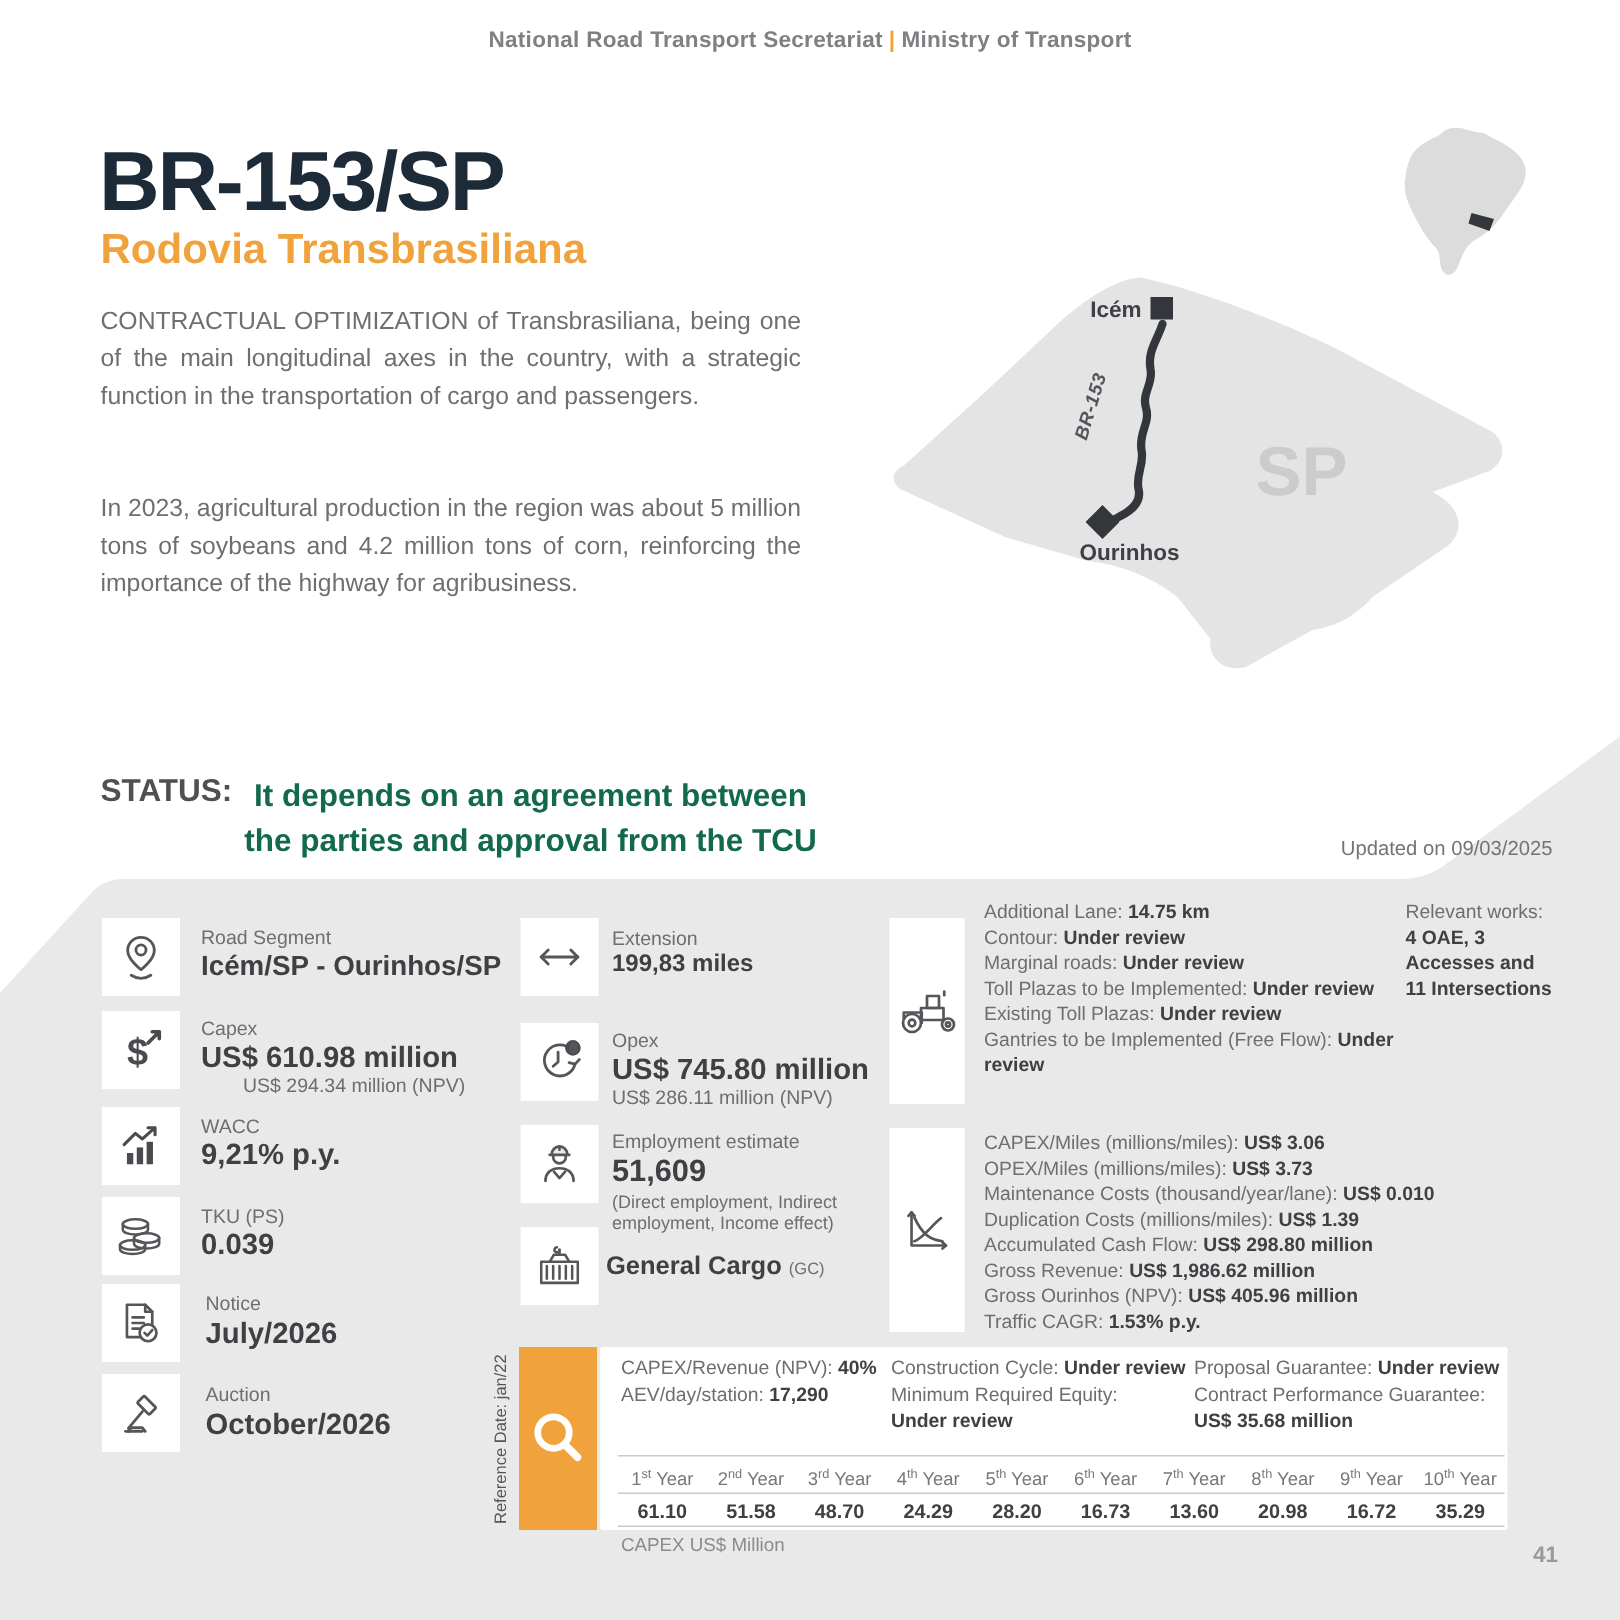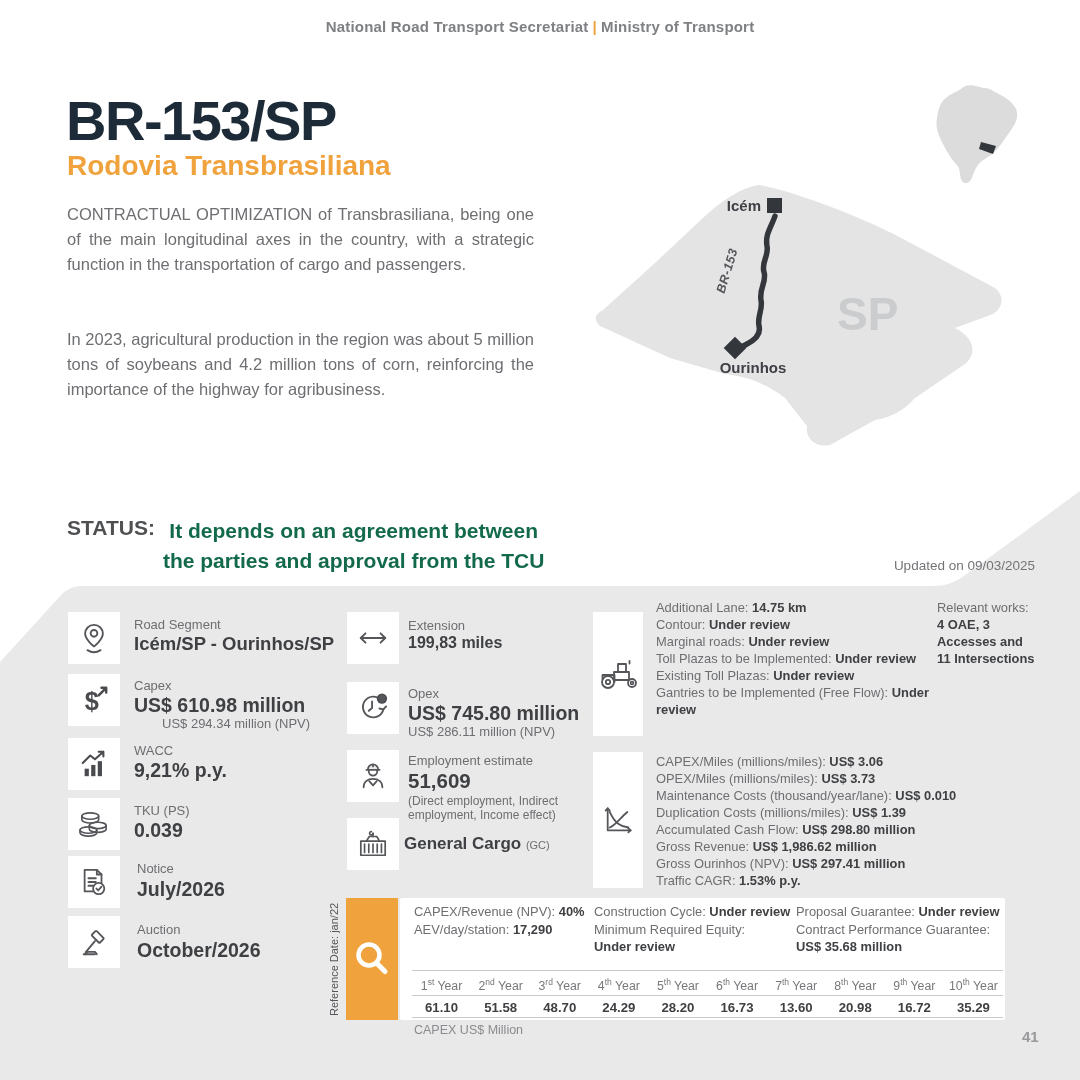--- a/index.html
+++ b/index.html
@@ -254,21 +254,21 @@
         <path d="M8 24 C14 22 20 13 27 7.5"></path>
     </svg>
   </div>
   <div class="kvblock" style="top:753px;left:656px;width:330px;">
     <div class="kv"><span class="k">CAPEX/Miles (millions/miles):</span> <span class="v">US$ 3.06</span></div>
     <div class="kv"><span class="k">OPEX/Miles (millions/miles):</span> <span class="v">US$ 3.73</span></div>
     <div class="kv"><span class="k">Maintenance Costs (thousand/year/lane):</span> <span class="v">US$ 0.010</span></div>
     <div class="kv"><span class="k">Duplication Costs (millions/miles):</span> <span class="v">US$ 1.39</span></div>
     <div class="kv"><span class="k">Accumulated Cash Flow:</span> <span class="v">US$ 298.80 million</span></div>
     <div class="kv"><span class="k">Gross Revenue:</span> <span class="v">US$ 1,986.62 million</span></div>
-    <div class="kv"><span class="k">Gross Ourinhos (NPV):</span> <span class="v">US$ 297.41 million</span></div>
+    <div class="kv"><span class="k">Gross Ourinhos (NPV):</span> <span class="v">US$ 405.96 million</span></div>
     <div class="kv"><span class="k">Traffic CAGR:</span> <span class="v">1.53% p.y.</span></div>
   </div>
 
   <div class="abs refdate">Reference Date: jan/22</div>
   <div class="abs orange-box">
     <svg width="44" height="44" viewBox="0 0 44 44">
       <circle cx="19" cy="18" r="10.5" stroke="#fff" stroke-width="4.5" fill="none"></circle>
       <path d="M26.5 26 L35 34.5" stroke="#fff" stroke-width="5" stroke-linecap="round"></path>
     </svg>
   </div>

